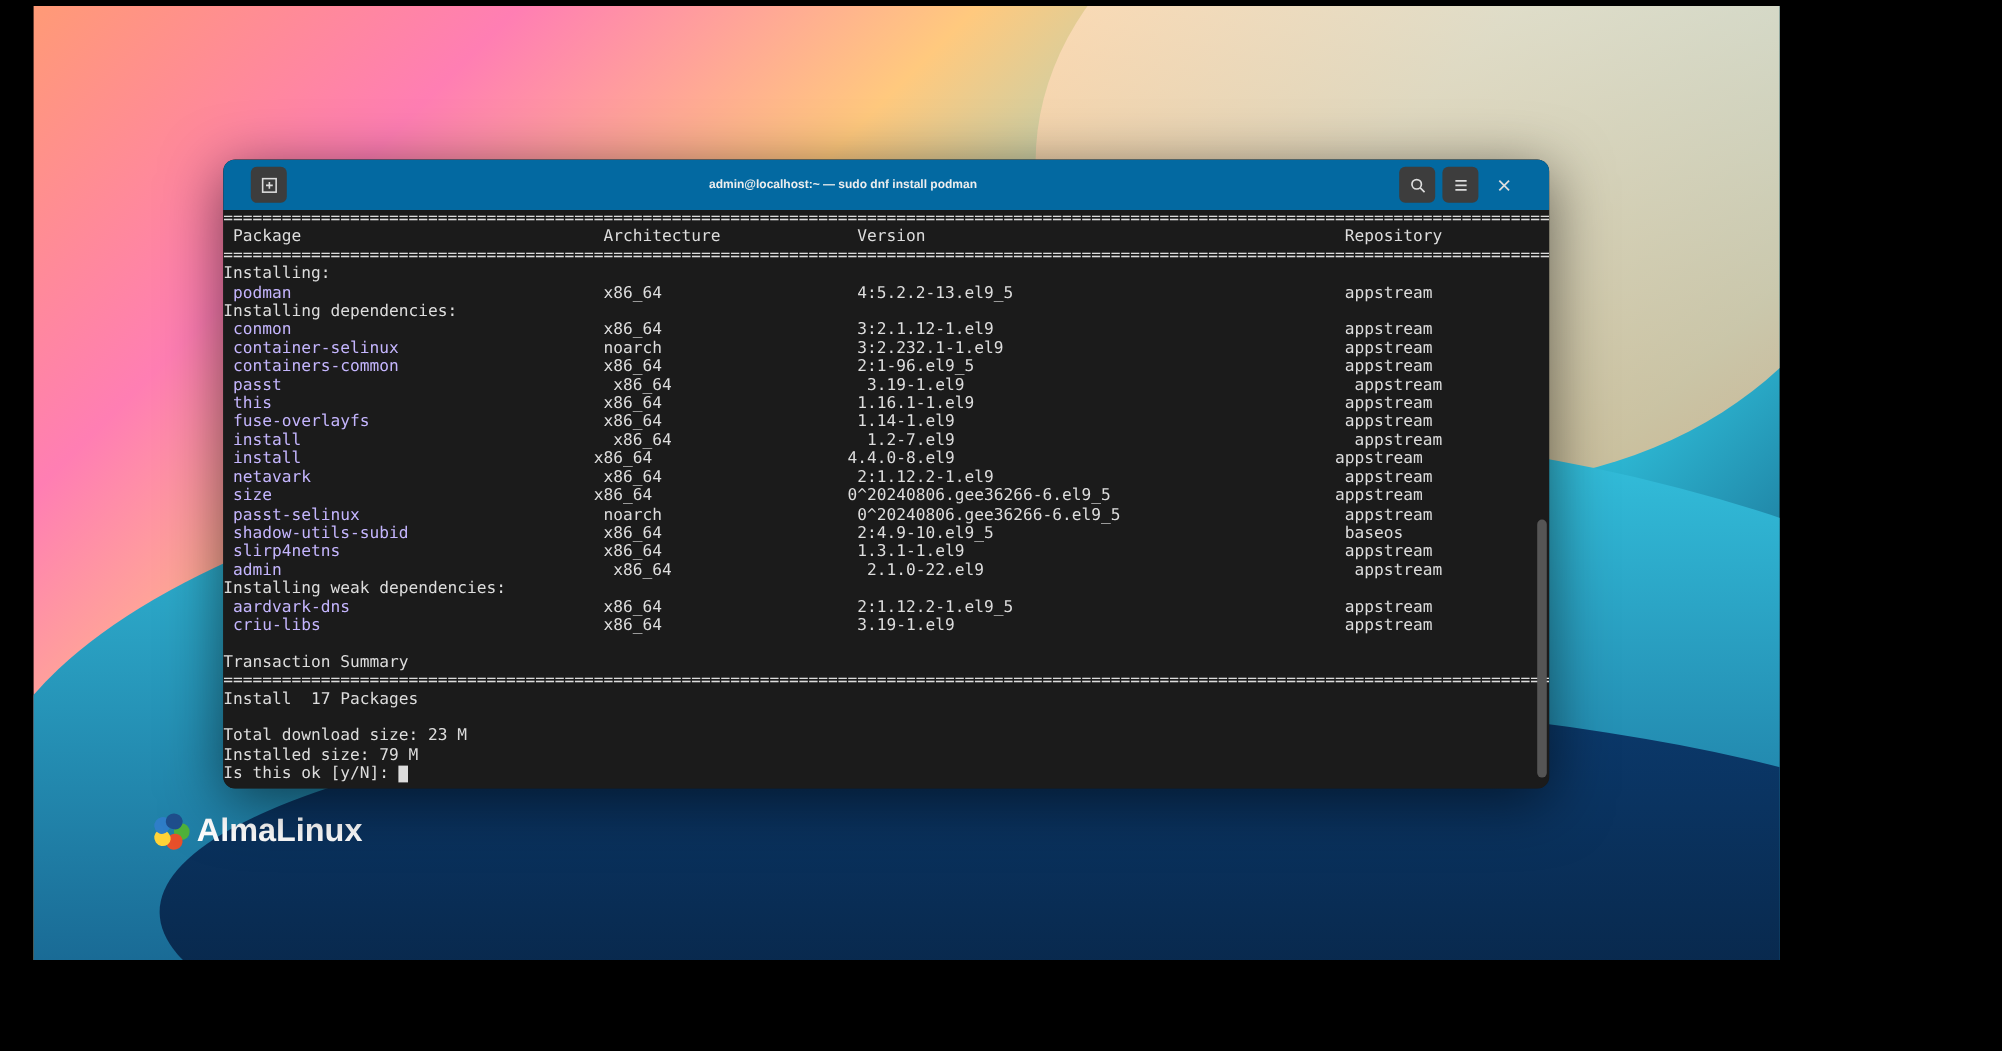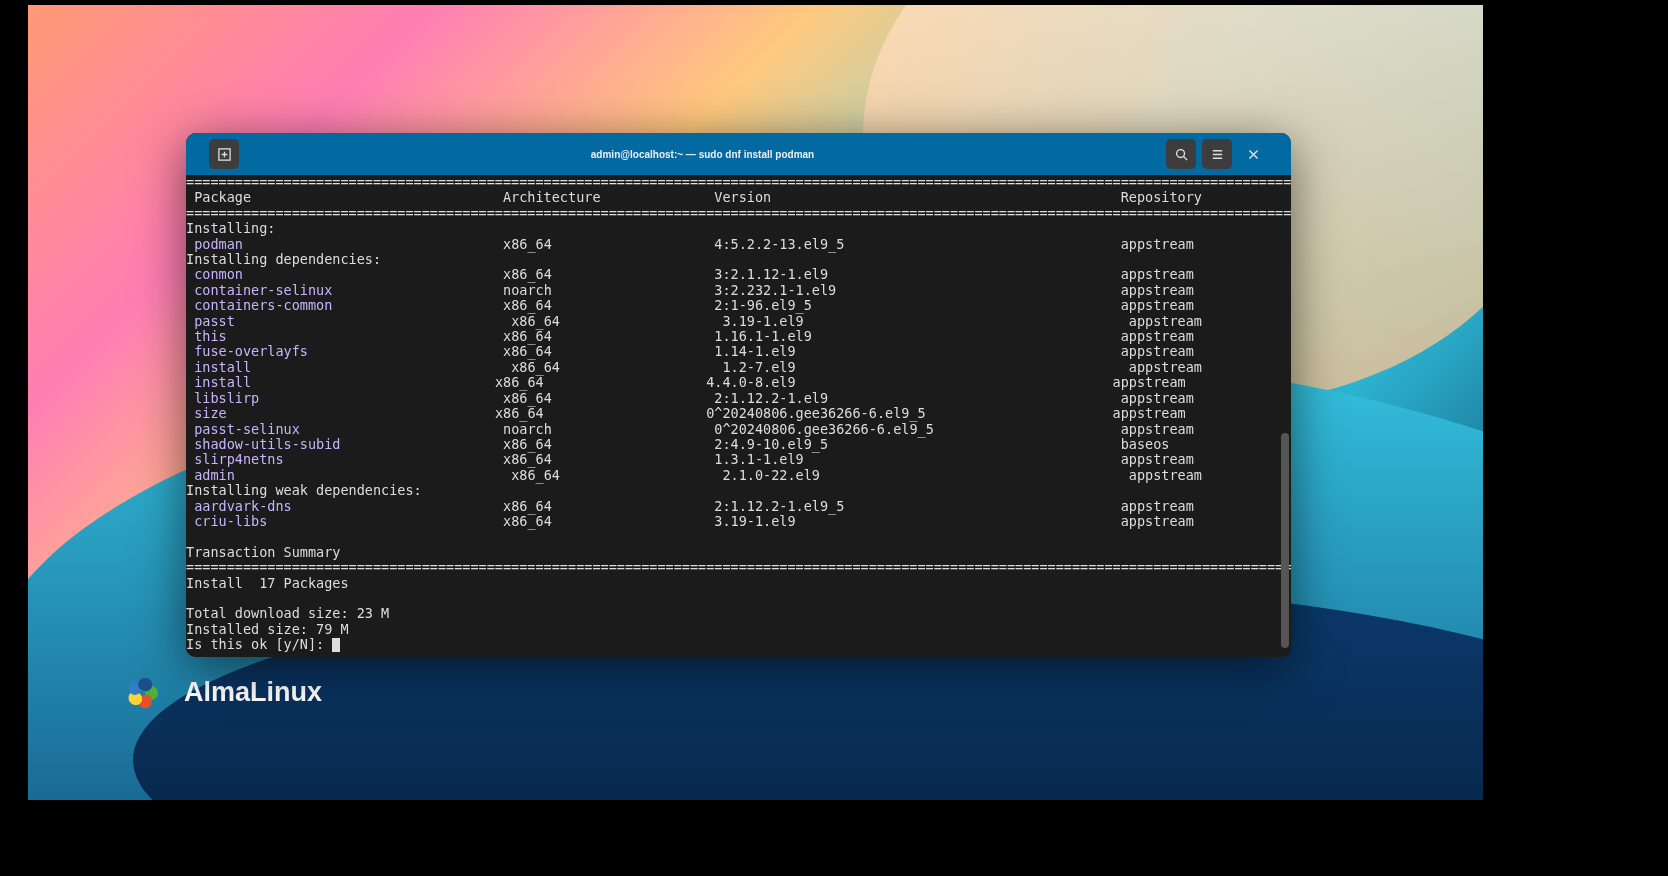--- a/index.html
+++ b/index.html
@@ -46,21 +46,21 @@
   width: 1550px; height: 360px;
   border-radius: 50%;
   background: linear-gradient(180deg, #0b3a6d 0%, #071f3b 100%);
 }
 .logo {
   position: absolute;
   left: 100px;
   top: 672px;
   display: flex;
   align-items: center;
-  gap: 26px;
+  gap: 6px;
 }
 .logo-mark {
   width: 30px; height: 30px; position: relative;
 }
 .petal {
   position: absolute;
   width: 13px; height: 14px;
   border-radius: 46% 54% 52% 48%;
   top: 8px; left: 8px;
 }
@@ -203,21 +203,21 @@
  <span class="pkg">podman                                </span>x86_64                    4:5.2.2-13.el9_5                                  appstream                16 M
 Installing dependencies:
  <span class="pkg">conmon                                </span>x86_64                    3:2.1.12-1.el9                                    appstream                51 k
  <span class="pkg">container-selinux                     </span>noarch                    3:2.232.1-1.el9                                   appstream                55 k
  <span class="pkg">containers-common                     </span>x86_64                    2:1-96.el9_5                                      appstream               139 k
  <span class="pkg">passt                                  </span>x86_64                    3.19-1.el9                                        appstream               559 k
  <span class="pkg">this                                  </span>x86_64                    1.16.1-1.el9                                      appstream               223 k
  <span class="pkg">fuse-overlayfs                        </span>x86_64                    1.14-1.el9                                        appstream                66 k
  <span class="pkg">install                                </span>x86_64                    1.2-7.el9                                         appstream                57 k
  <span class="pkg">install                              </span>x86_64                    4.4.0-8.el9                                       appstream                67 k
- <span class="pkg">libslirp                              </span>x86_64                    2:1.12.2-1.el9                                    appstream               4.1 M
+ <span class="pkg">netavark                              </span>x86_64                    2:1.12.2-1.el9                                    appstream               4.1 M
  <span class="pkg">size                                 </span>x86_64                    0^20240806.gee36266-6.el9_5                       appstream               193 k
  <span class="pkg">passt-selinux                         </span>noarch                    0^20240806.gee36266-6.el9_5                       appstream                27 k
  <span class="pkg">shadow-utils-subid                    </span>x86_64                    2:4.9-10.el9_5                                    baseos                   85 k
  <span class="pkg">slirp4netns                           </span>x86_64                    1.3.1-1.el9                                       appstream                46 k
  <span class="pkg">admin                                  </span>x86_64                    2.1.0-22.el9                                      appstream                37 k
 Installing weak dependencies:
  <span class="pkg">aardvark-dns                          </span>x86_64                    2:1.12.2-1.el9_5                                  appstream               1.0 M
  <span class="pkg">criu-libs                             </span>x86_64                    3.19-1.el9                                        appstream                31 k
 
 Transaction Summary

